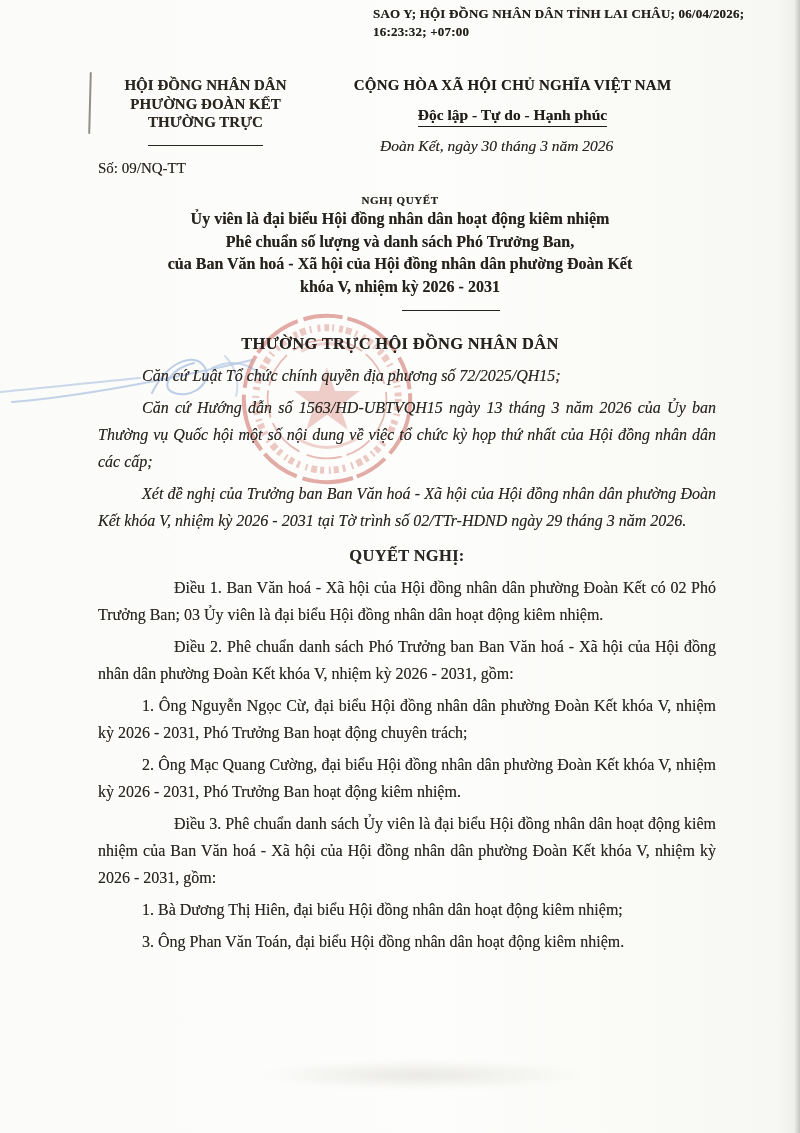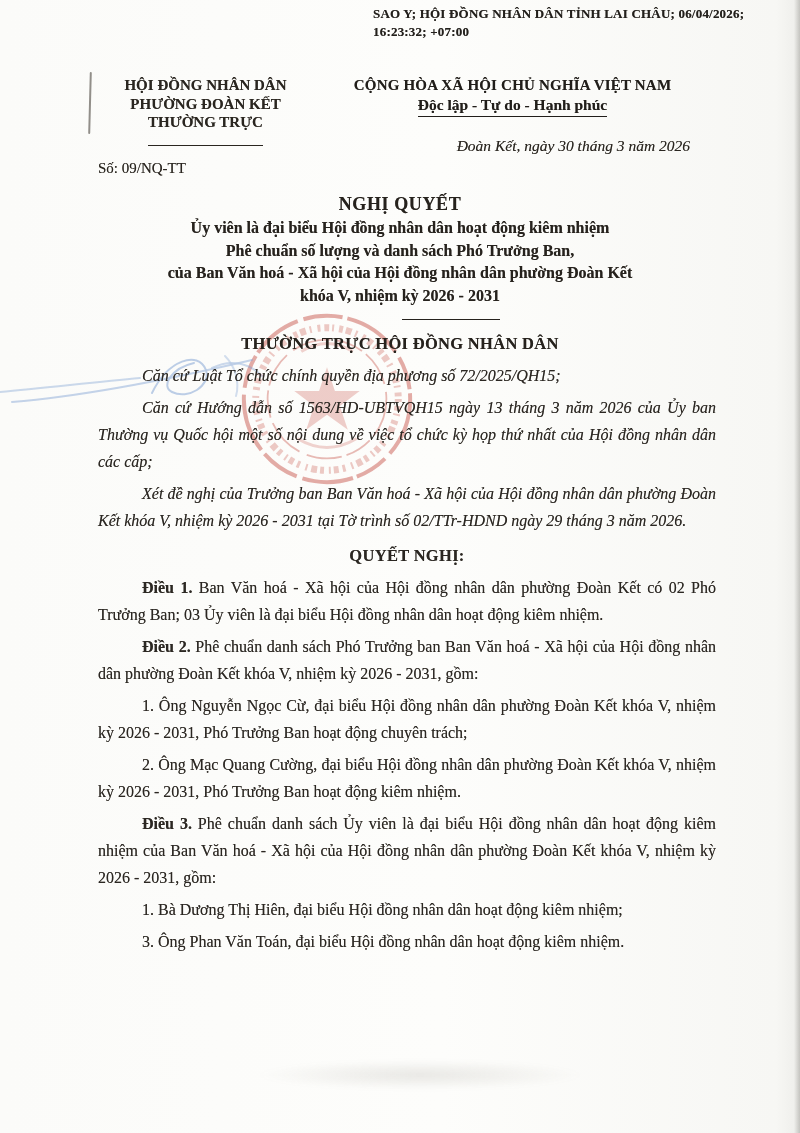--- a/index.html
+++ b/index.html
@@ -27,52 +27,52 @@
   }
   .hdr-left .u{border-bottom:1.4px solid #2a2620;display:inline-block;padding-bottom:13px;}
   .doc-number{
     position:absolute;left:98px;top:160px;width:215px;text-align:left;
     font-size:15px;color:#2a2620;
   }
   .hdr-right{
     position:absolute;left:335px;top:76px;width:355px;text-align:center;color:#211e1a;
   }
   .hdr-right .country{font-weight:bold;font-size:15px;line-height:18px;letter-spacing:.2px;}
-  .hdr-right .motto{font-weight:bold;font-size:15.5px;margin-top:2px;}
+  .hdr-right .motto{font-weight:bold;font-size:15.5px;margin-top:12px;}
   .hdr-right .motto span{border-bottom:1.5px solid #211e1a;display:inline-block;padding-bottom:1.5px;}
   .dateline{
-    position:absolute;left:380px;top:137px;width:310px;text-align:right;
+    position:absolute;left:380px;top:137px;width:310px;text-align:left;
     font-style:italic;font-size:15.5px;color:#2a2620;
   }
 
   .title-block{
     position:absolute;left:88px;top:194px;width:624px;text-align:center;color:#26221d;
   }
-  .title-block .t1{font-weight:bold;font-size:18px;letter-spacing:.6px;}
+  .title-block .t1{font-weight:bold;font-size:11px;letter-spacing:.6px;}
   .title-block .t2{font-weight:bold;font-size:16px;line-height:19.5px;margin-top:3px;}
   .title-block .u{border-bottom:1.5px solid #26221d;display:inline-block;padding-bottom:14px;}
 
   .issuer{
     position:absolute;left:88px;top:334px;width:624px;text-align:center;
     font-weight:bold;font-size:16.5px;letter-spacing:.3px;color:#26221d;
   }
 
   .content{
     position:absolute;left:98px;top:362px;width:618px;
     font-size:16px;line-height:27px;text-align:justify;color:#2b2722;
   }
   .content p{margin:0 0 0 0;padding:0;text-indent:44px;}
   .content p + p{margin-top:5px;}
   .content p.it{font-style:italic;}
   .resolve{
     text-align:center;font-weight:bold;font-size:16.5px;
     margin-top:8px !important;margin-bottom:3px !important;text-indent:0 !important;
     letter-spacing:.3px;
   }
-  .lead{font-weight:bold;}
+  .lead{font-weight:normal;margin-left:32px;}
 
   .seal{position:absolute;left:228px;top:300px;width:198px;height:198px;
         opacity:.52;filter:blur(.6px);pointer-events:none;}
   .signature{position:absolute;left:0px;top:338px;width:275px;height:95px;
         opacity:.55;filter:blur(.3px);pointer-events:none;}
 
   .scan-line{
     position:absolute;left:89px;top:72px;width:2px;height:62px;
     background:#3a352e;opacity:.55;transform:rotate(1.5deg);border-radius:1px;
   }

